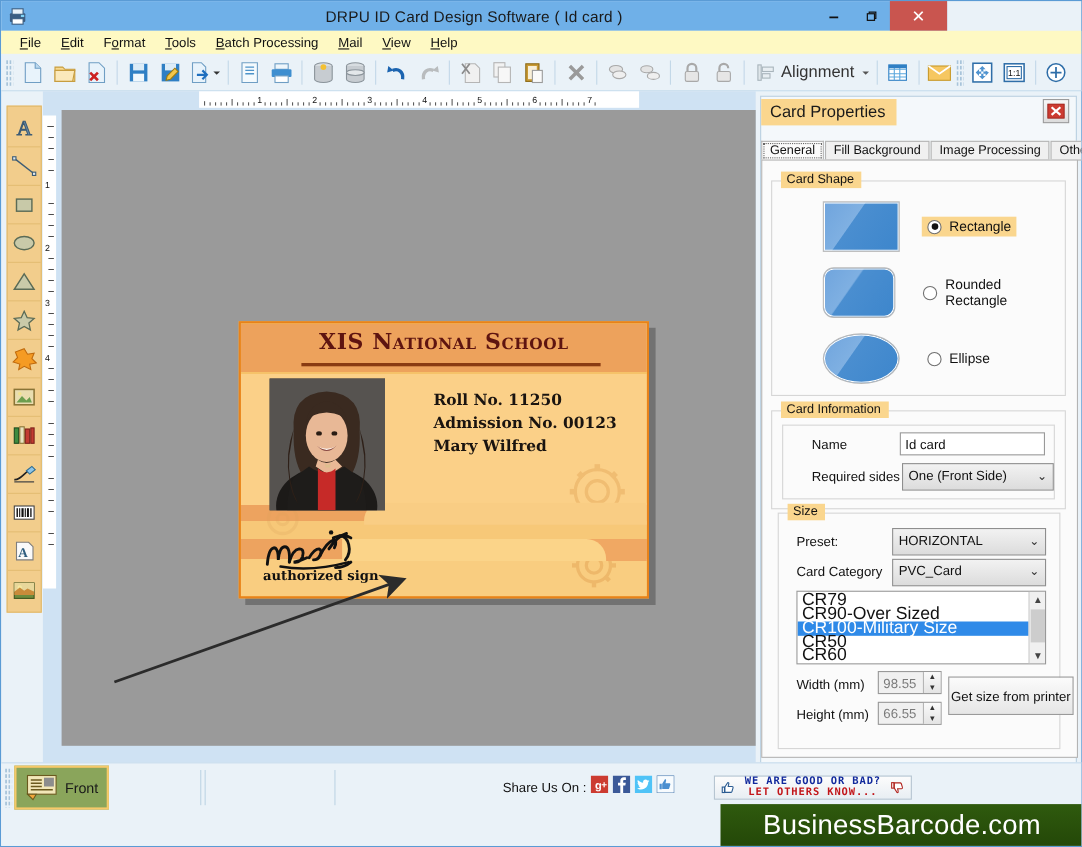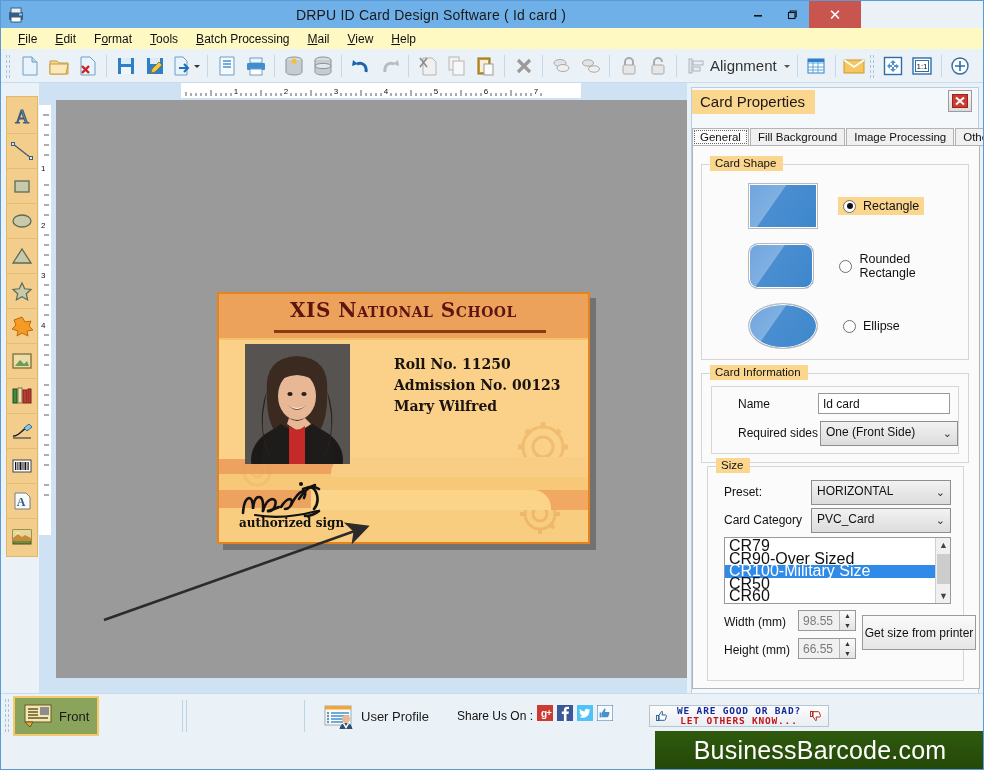--- a/index.html
+++ b/index.html
@@ -1086,39 +1086,20 @@
       <span class="lbl">Front</span>
     </div>
 
 
     <div class="bb-sep" style="left:181px;"></div>
     <div class="bb-sep" style="left:185px;"></div>
 
 
     <div class="bb-sep" style="left:303px;"></div>
 
-    <div class="bb-btn" style="left:314px;">
-      <svg width="32" height="26" viewBox="0 0 32 26">
-        <rect x="2" y="3" width="26" height="19" fill="#fcfcfc" stroke="#9aa7b0"></rect>
-        <rect x="2" y="3" width="26" height="3.5" fill="#f2a63a"></rect>
-        <g stroke="#3f8fd0" stroke-width="1.5">
-            <path d="M8 10h18M8 13h18M8 16h18M8 19h12"></path>
-          </g>
-        <g fill="#6a93b5">
-            <circle cx="5" cy="10" r="1.2"></circle>
-            <circle cx="5" cy="13" r="1.2"></circle>
-            <circle cx="5" cy="16" r="1.2"></circle>
-            <circle cx="5" cy="19" r="1.2"></circle>
-          </g>
-        <circle cx="23" cy="16" r="4" fill="#e8b896"></circle>
-        <path d="M16.5 26 q1 -6 6.5 -6 q5.5 0 6.5 6z" fill="#2e4f70"></path>
-        <path d="M21 20l2 3 2-3 1 1-3 5-3-5z" fill="#fff"></path>
-      </svg>
-      <span class="lbl">User Profile</span>
-    </div>
 
     <div class="share-lbl" style="left:456px; top:15px;">Share Us On :</div>
 
     <div class="sicon" style="left:536px; top:11px;">
       <svg width="16" height="16" viewBox="0 0 16 16">
           <rect width="16" height="16" fill="#cc3b31"></rect>
           <text x="4" y="12" font-size="10" fill="#fff" font-family="Liberation Sans" font-weight="bold">g</text>
           <text x="9.5" y="11" font-size="9" fill="#fff" font-family="Liberation Sans" font-weight="bold">+</text>
         </svg>
     </div>

